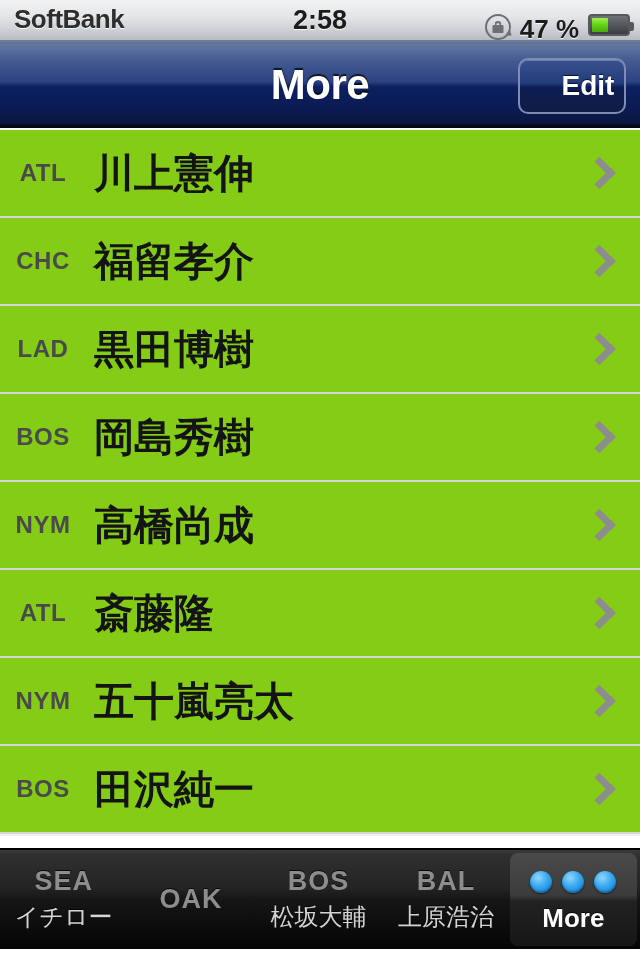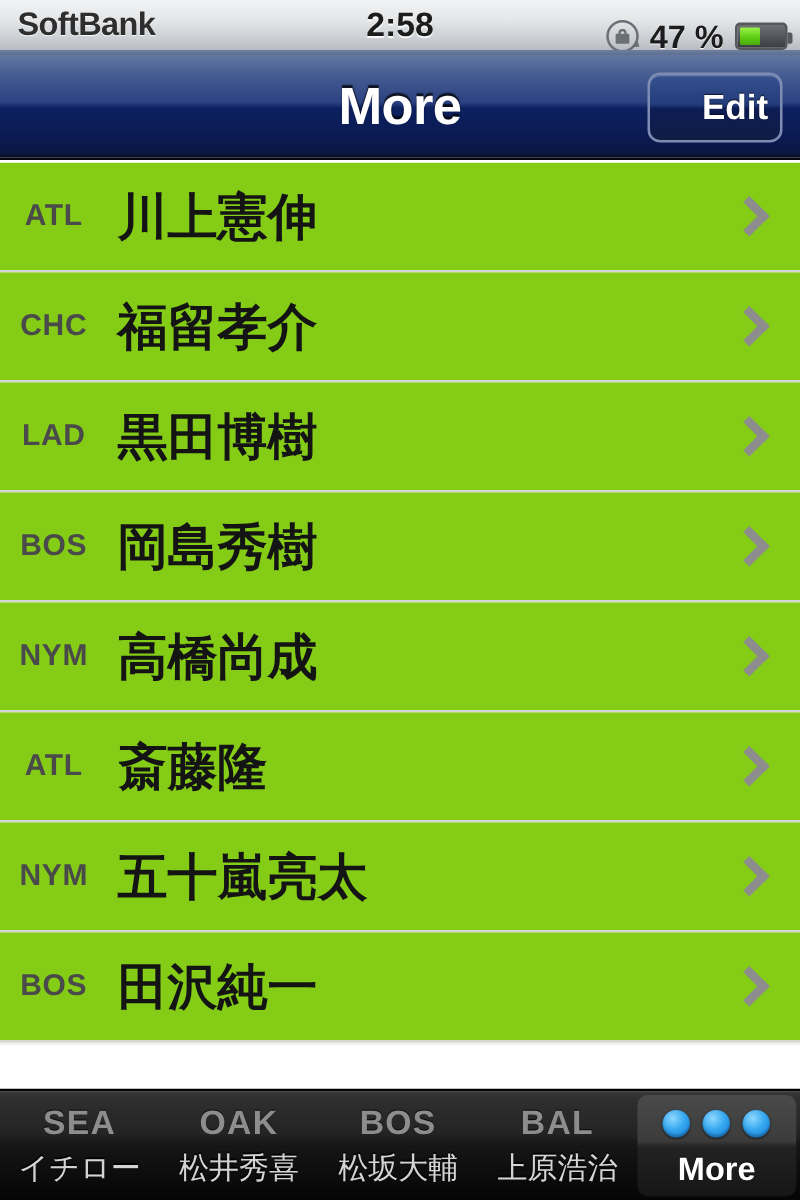--- a/index.html
+++ b/index.html
@@ -42,21 +42,21 @@
               border-radius:50% 50% 0 0 / 100% 100% 0 0; }
   .wifi .a1{ width:28px; height:14px; top:2px; }
   .wifi .a2{ width:18px; height:9px; top:8px; }
   .wifi .a3{ width:8px; height:6px; top:14px; border-radius:50%;
              border:none; background:#2e8ad6; }
   .sb-time{
     position:absolute; left:0; right:0; text-align:center;
     font-size:27px; font-weight:bold; color:#1c1c1c; letter-spacing:0px;
     text-shadow:0 1px 0 rgba(255,255,255,.85);
   }
-  .sb-right{ position:absolute; right:10px; display:flex; align-items:center; gap:9px;margin-top:18px; }
+  .sb-right{ position:absolute; right:10px; display:flex; align-items:flex-start; gap:9px;margin-top:18px; }
   .rotlock{ position:relative; width:26px; height:26px; border:2.5px solid #6b7076;
             border-radius:50%; }
   .rotlock .body{ position:absolute; left:50%; top:9px; transform:translateX(-50%);
             width:11px; height:8px; background:#6b7076; border-radius:1px; }
   .rotlock .shkl{ position:absolute; left:50%; top:5px; transform:translateX(-50%);
             width:7px; height:6px; border:2px solid #6b7076; border-bottom:none;
             border-radius:4px 4px 0 0; }
   .rotlock .arrow{ position:absolute; right:-3px; bottom:0px; width:0;height:0;
             border-left:5px solid #6b7076; border-top:4px solid transparent;
             border-bottom:4px solid transparent; transform:rotate(35deg); }
@@ -128,21 +128,21 @@
   .chev::before{
     content:""; position:absolute; left:8px; top:50%;
     width:16px; height:16px;
     border-top:7px solid #8d8d8d; border-right:7px solid #8d8d8d;
     transform:translateY(-50%) rotate(45deg);
   }
   .list-filler{ height:40px; background:#ffffff; }
 
   
   .tabbar{
-    position:absolute; bottom:0; left:0; width:640px; height:89px;
+    position:absolute; bottom:11px; left:0; width:640px; height:101px;
     background:linear-gradient(180deg,#3a3a3a 0%,#2f2f2f 6%,#242424 38%,
                #161616 50%,#0c0c0c 78%,#050505 100%);
     border-top:2px solid #000;
     display:flex;
   }
   .tab{
     flex:1 1 0; position:relative;
     display:flex; flex-direction:column; align-items:center; justify-content:center;
     gap:4px; cursor:pointer;
   }
@@ -255,21 +255,20 @@
       </div>
     <div class="list-filler"></div>
   </div>
 
   <div class="tabbar">
     <div id="tabs" style="display:contents"><div class="tab">
           <div class="abbr">SEA</div>
           <div class="jp">イチロー</div>
         </div><div class="tab">
           <div class="abbr">OAK</div>
-          <div class="jp">松井秀喜</div>
         </div><div class="tab">
           <div class="abbr">BOS</div>
           <div class="jp">松坂大輔</div>
         </div><div class="tab">
           <div class="abbr">BAL</div>
           <div class="jp">上原浩治</div>
         </div></div>
     <div class="tab selected">
       <div class="dots">
           <i></i>

